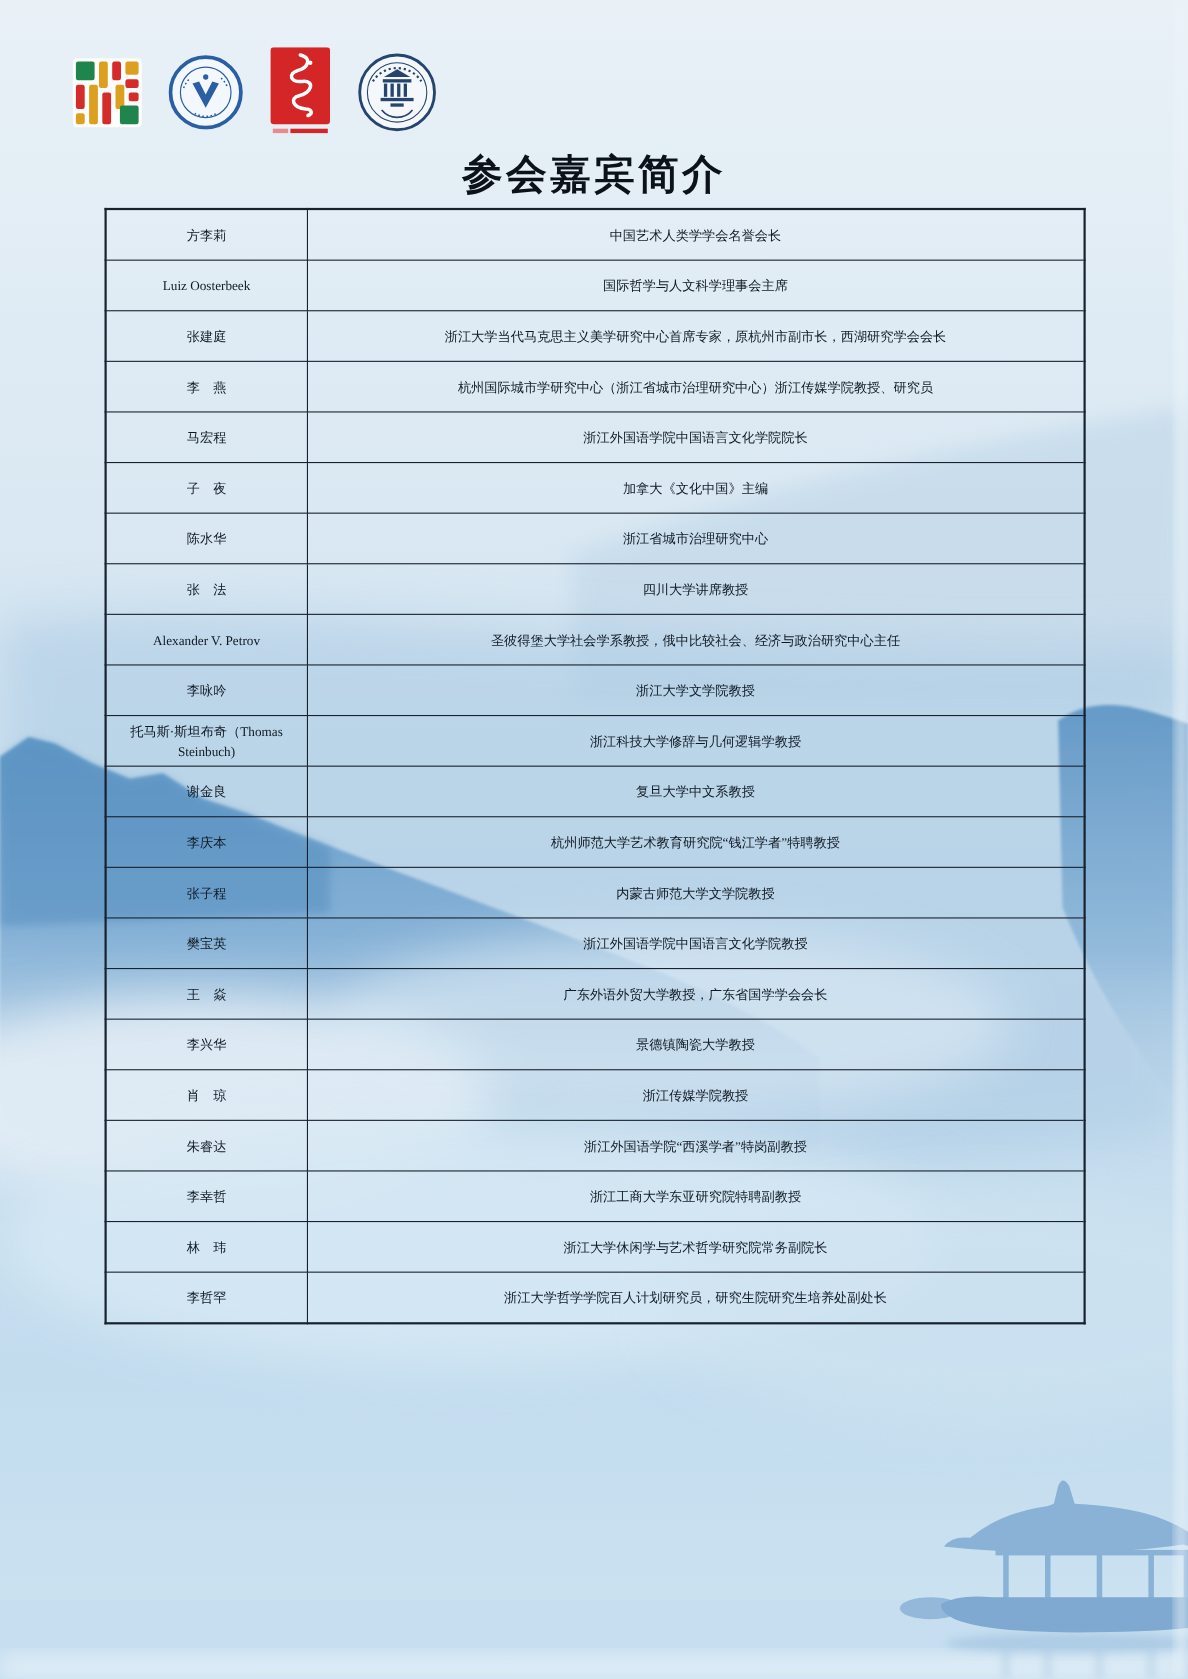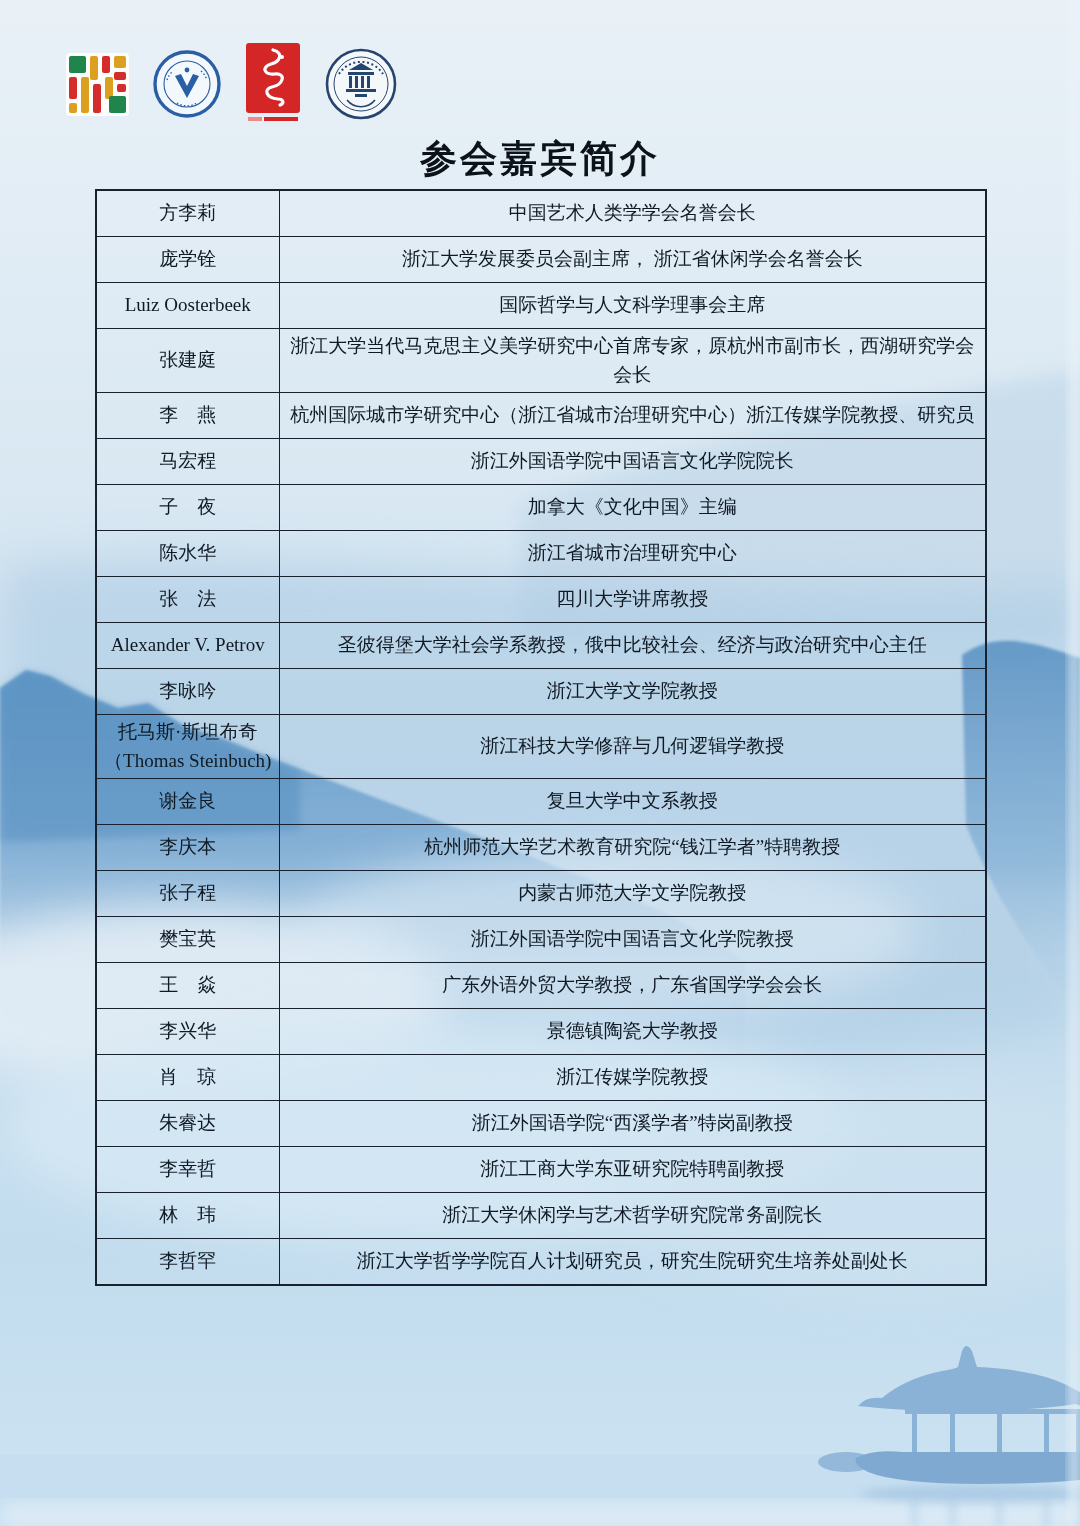--- a/index.html
+++ b/index.html
@@ -32,21 +32,21 @@
 
   
   table.guests{
     position:absolute;left:95px;top:189px;width:892px;
     border-collapse:collapse;table-layout:fixed;
     background:transparent;
   }
   table.guests col.c-name{width:183px;}
   table.guests td{
     border:1.6px solid #18222e;
-    font-size:19px;line-height:1.5;
+    font-size:12px;line-height:1.5;
     vertical-align:middle;
     padding:3px 6px;
     height:39px;
     color:#101a24;
   }
   table.guests{border:2.5px solid #18222e;}
   td.name{text-align:center;padding:3px 8px;}
   td.desc{text-align:center;padding-left:13px;padding-right:10px;}
 </style>
 </head>
@@ -199,24 +199,20 @@
       <colgroup>
           <col class="c-name">
           <col class="c-desc">
         </colgroup>
       <tbody>
       <tr>
         <td class="name">方李莉</td>
         <td class="desc">中国艺术人类学学会名誉会长</td>
       </tr>
 
-      <tr>
-        <td class="name">庞学铨</td>
-        <td class="desc">浙江大学发展委员会副主席， 浙江省休闲学会名誉会长</td>
-      </tr>
 
       <tr>
         <td class="name">Luiz Oosterbeek</td>
         <td class="desc">国际哲学与人文科学理事会主席</td>
       </tr>
 
 
       <tr>
         <td class="name">张建庭</td>
         <td class="desc">浙江大学当代马克思主义美学研究中心首席专家，原杭州市副市长，西湖研究学会会长</td>

